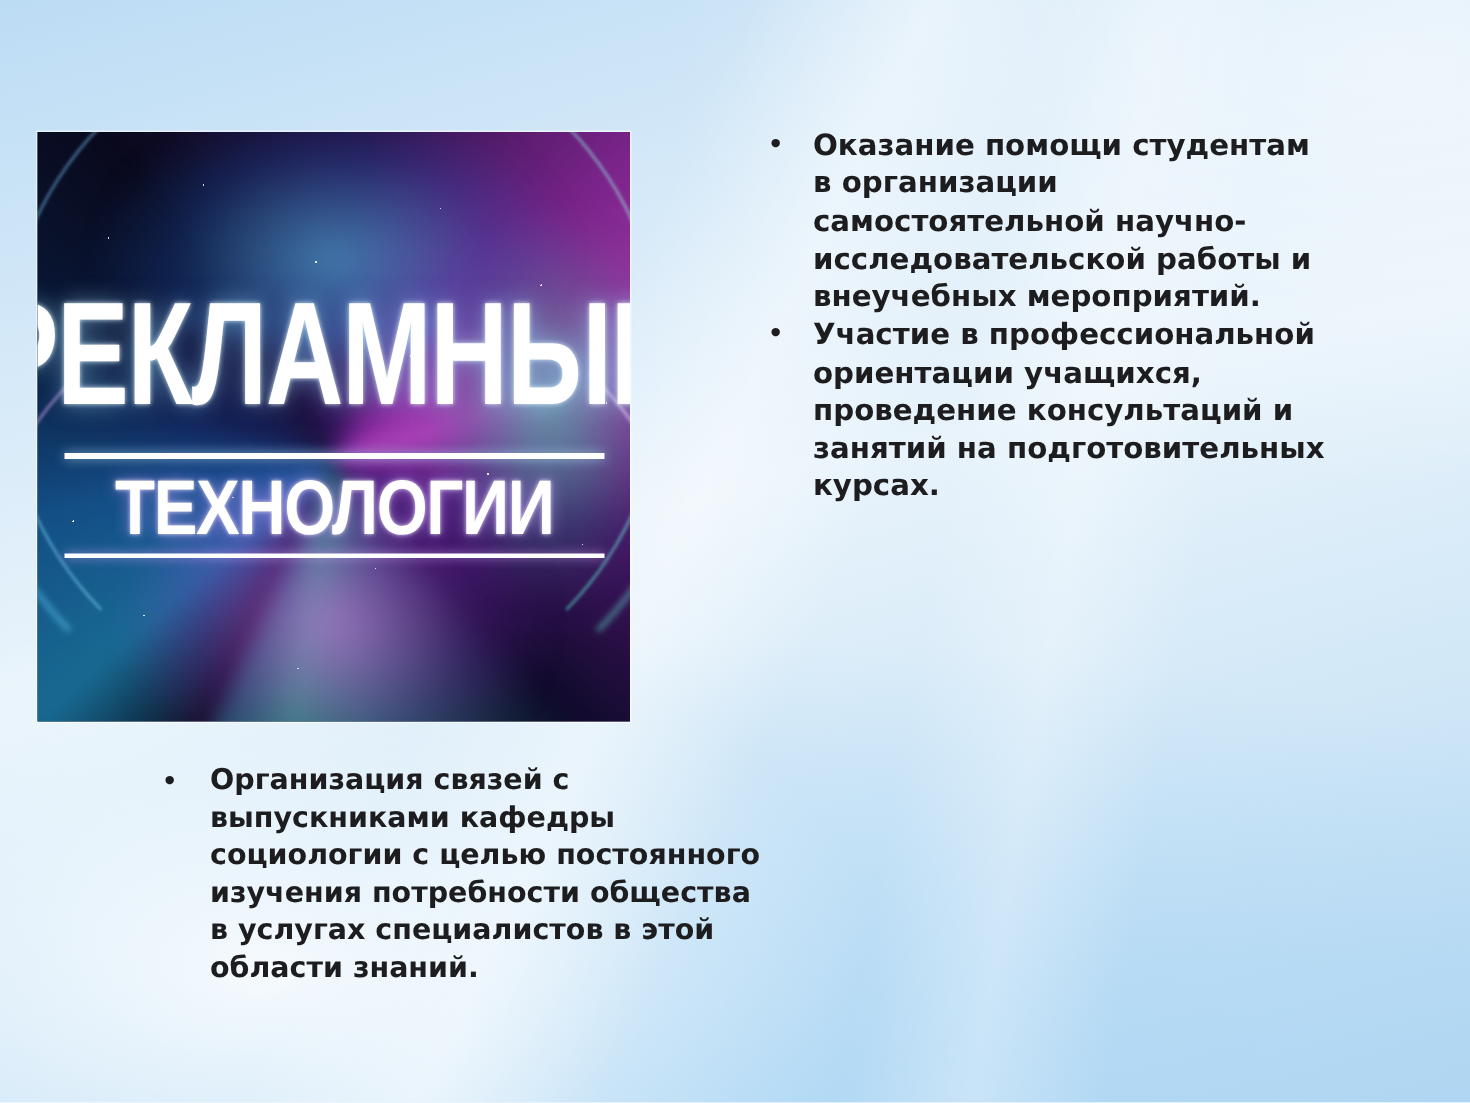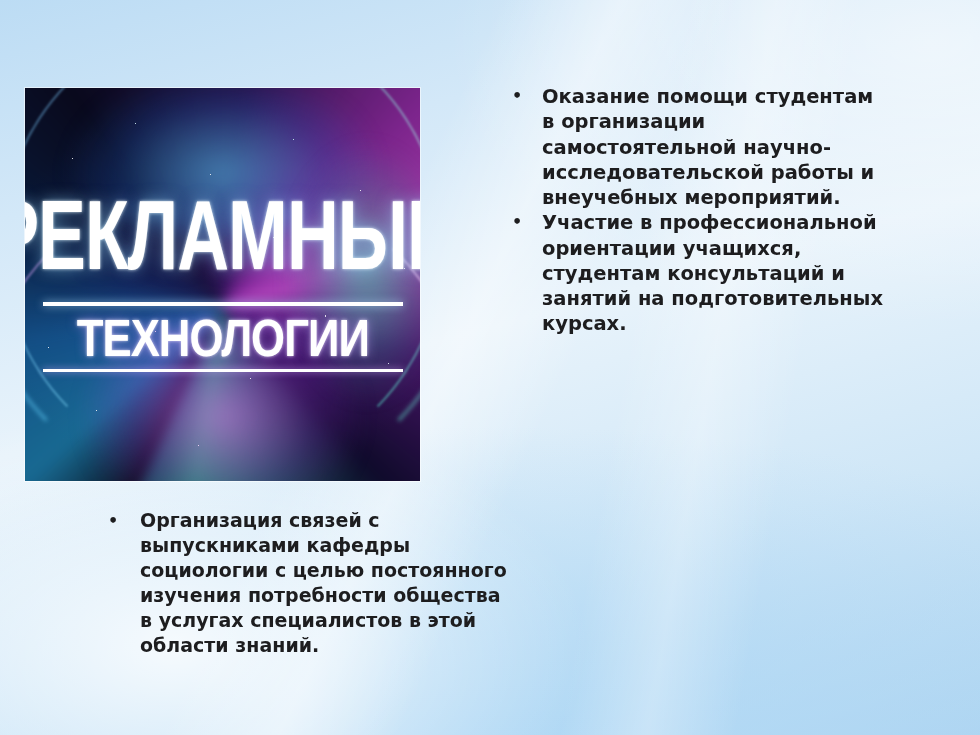--- a/index.html
+++ b/index.html
@@ -245,21 +245,21 @@
     </div>
   </div>
 
   <ul id="right-block" class="bullet-list">
     <li class="bullet-item">
       <span class="bullet-mark">•</span>
       <span class="bullet-text">Оказание помощи студентам в организации самостоятельной научно-исследовательской работы и внеучебных мероприятий.</span>
     </li>
     <li class="bullet-item">
       <span class="bullet-mark">•</span>
-      <span class="bullet-text">Участие в профессиональной ориентации учащихся, студентам консультаций и занятий на подготовительных курсах.</span>
+      <span class="bullet-text">Участие в профессиональной ориентации учащихся, проведение консультаций и занятий на подготовительных курсах.</span>
     </li>
   </ul>
 
   <ul id="bottom-block" class="bullet-list">
     <li class="bullet-item">
       <span class="bullet-mark">•</span>
       <span class="bullet-text">Организация связей с выпускниками кафедры социологии с целью постоянного изучения потребности общества в услугах специалистов в этой области знаний.</span>
     </li>
   </ul>
 

